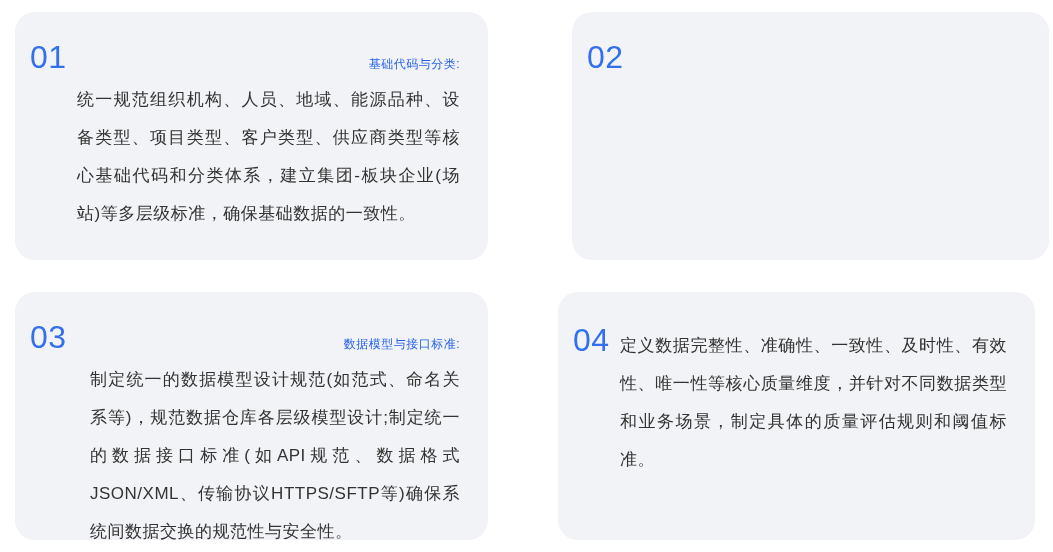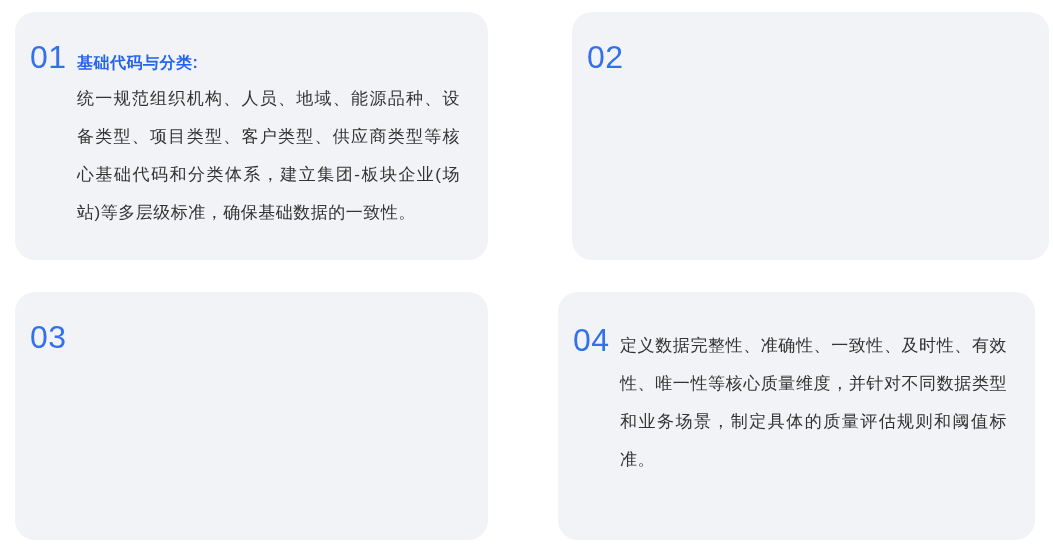--- a/index.html
+++ b/index.html
@@ -30,25 +30,26 @@
     flex: none;
     width: 47px;
     font-size: 32px;
     font-weight: 400;
     letter-spacing: 0.5px;
     line-height: 30px;
     color: var(--number-blue, #3370eb);
   }
   .card-content { flex: 1; min-width: 0; }
   .card-title {
-    font-size: 16px;
-    font-weight: 700;
+    font-size: 12px;
+    font-weight: 400;
     line-height: 24px;
     color: var(--title-blue, #2563eb);
     letter-spacing: 0.5px;
+    text-align: right;
   }
   .card-body {
     margin-top: 5px;
     font-size: 17px;
     line-height: 38px;
     color: var(--body-text, #333333);
     text-align: justify;
     text-justify: inter-ideograph;
     letter-spacing: 0.5px;
   }
@@ -65,20 +66,24 @@
       <div class="card-body">统一规范组织机构、人员、地域、能源品种、设备类型、项目类型、客户类型、供应商类型等核心基础代码和分类体系，建立集团-板块企业(场站)等多层级标准，确保基础数据的一致性。</div>
     </div>
   </div>
 
   <div class="card pos-2">
     <div class="card-number">02</div>
   </div>
 
   <div class="card pos-3">
     <div class="card-number">03</div>
+    <div class="card-content">
+      <div class="card-title">数据模型与接口标准:</div>
+      <div class="card-body">制定统一的数据模型设计规范(如范式、命名关系等)，规范数据仓库各层级模型设计;制定统一的数据接口标准(如API规范、数据格式JSON/XML、传输协议HTTPS/SFTP等)确保系统间数据交换的规范性与安全性。</div>
+    </div>
   </div>
 
   <div class="card pos-4">
     <div class="card-number">04</div>
     <div class="card-content">
       <div class="card-body">定义数据完整性、准确性、一致性、及时性、有效性、唯一性等核心质量维度，并针对不同数据类型和业务场景，制定具体的质量评估规则和阈值标准。</div>
     </div>
   </div>
 
 </div>

